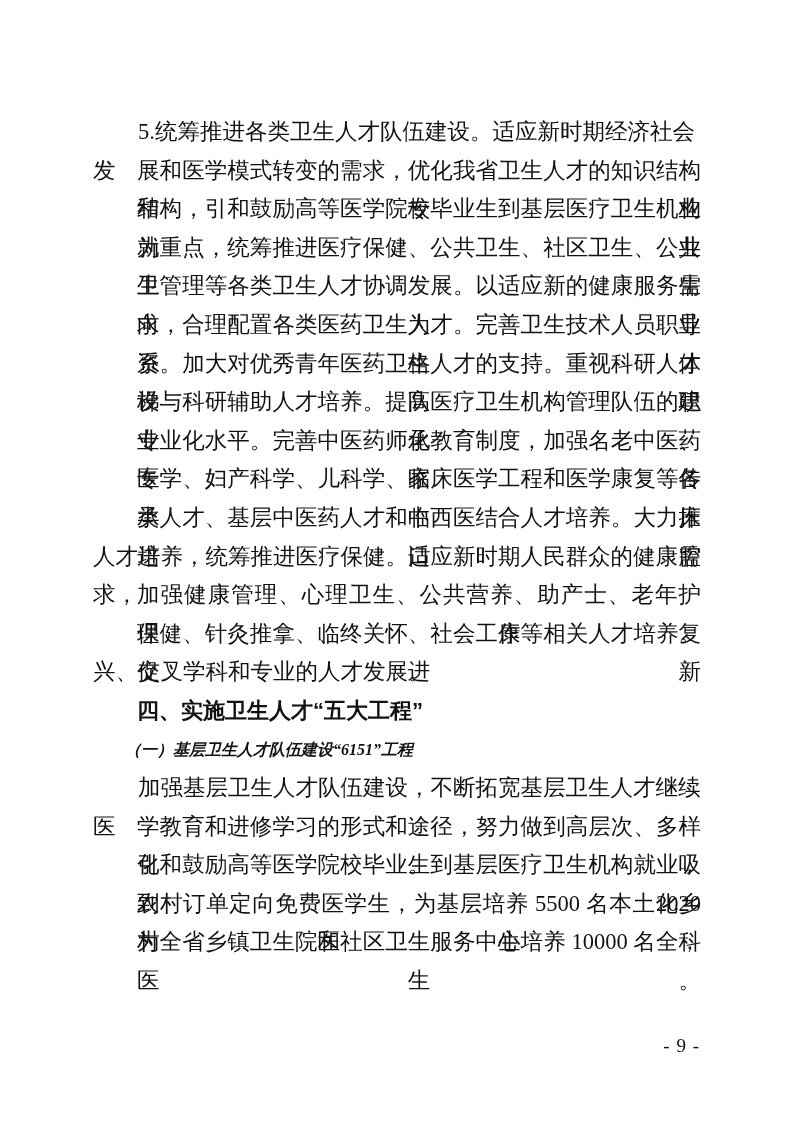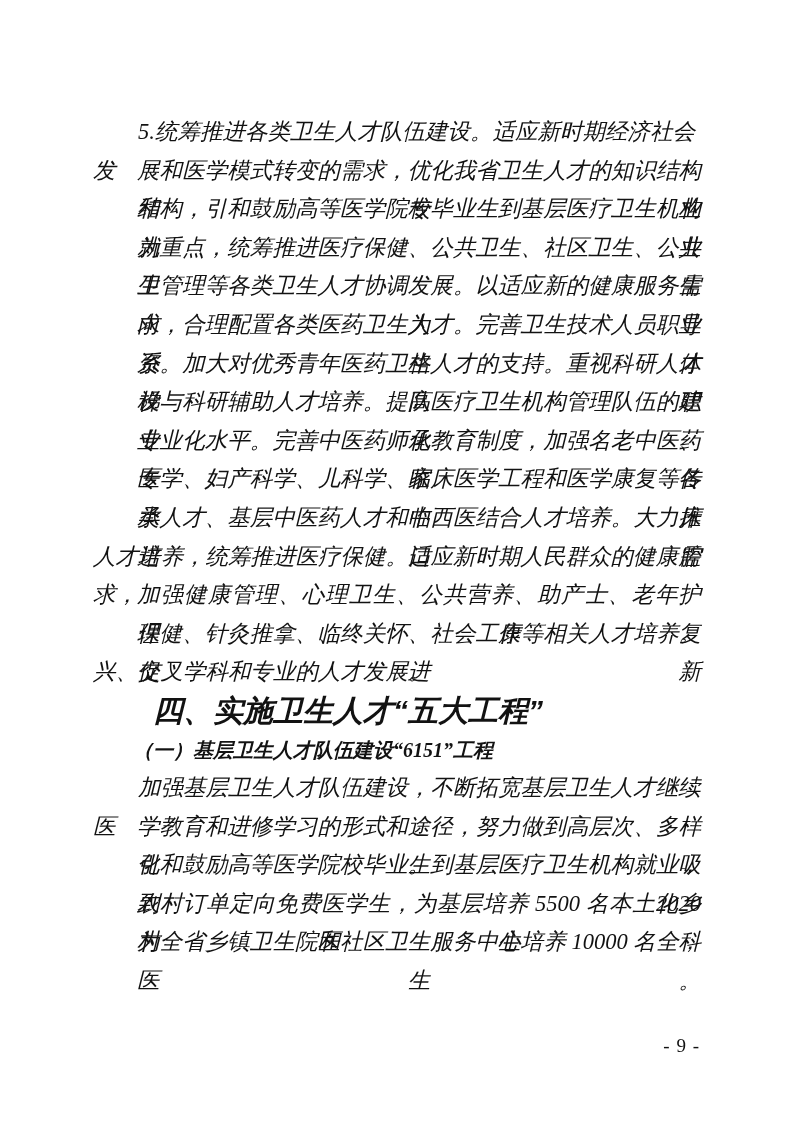--- a/index.html
+++ b/index.html
@@ -20,40 +20,39 @@
     left: 93px;
     top: 113px;
     width: 608px;
   }
   .line {
     font-size: 22.5px;
     line-height: 38.6px;
     height: 38.6px;
     letter-spacing: 0px;
     white-space: normal;
-    font-style: italic;
   }
   
   .fill {
     text-align: justify;
     text-align-last: justify;
     margin-left: 44px;
   }
   .indent {
     text-indent: 2em;
   }
   .heading {
     font-family: "Liberation Sans", "DejaVu Sans", sans-serif;
     font-weight: bold;
-    font-size: 30px;
+    font-size: 22px;
   }
   .subheading {
     font-weight: bold;
     font-style: italic; 
-    font-size: 20px;
+    font-size: 16px;
   }
   .page-number {
     position: absolute;
     top: 1034px;
     right: 93px;
     font-size: 19px;
     line-height: 24px;
     letter-spacing: 1px;
   }
 </style>

